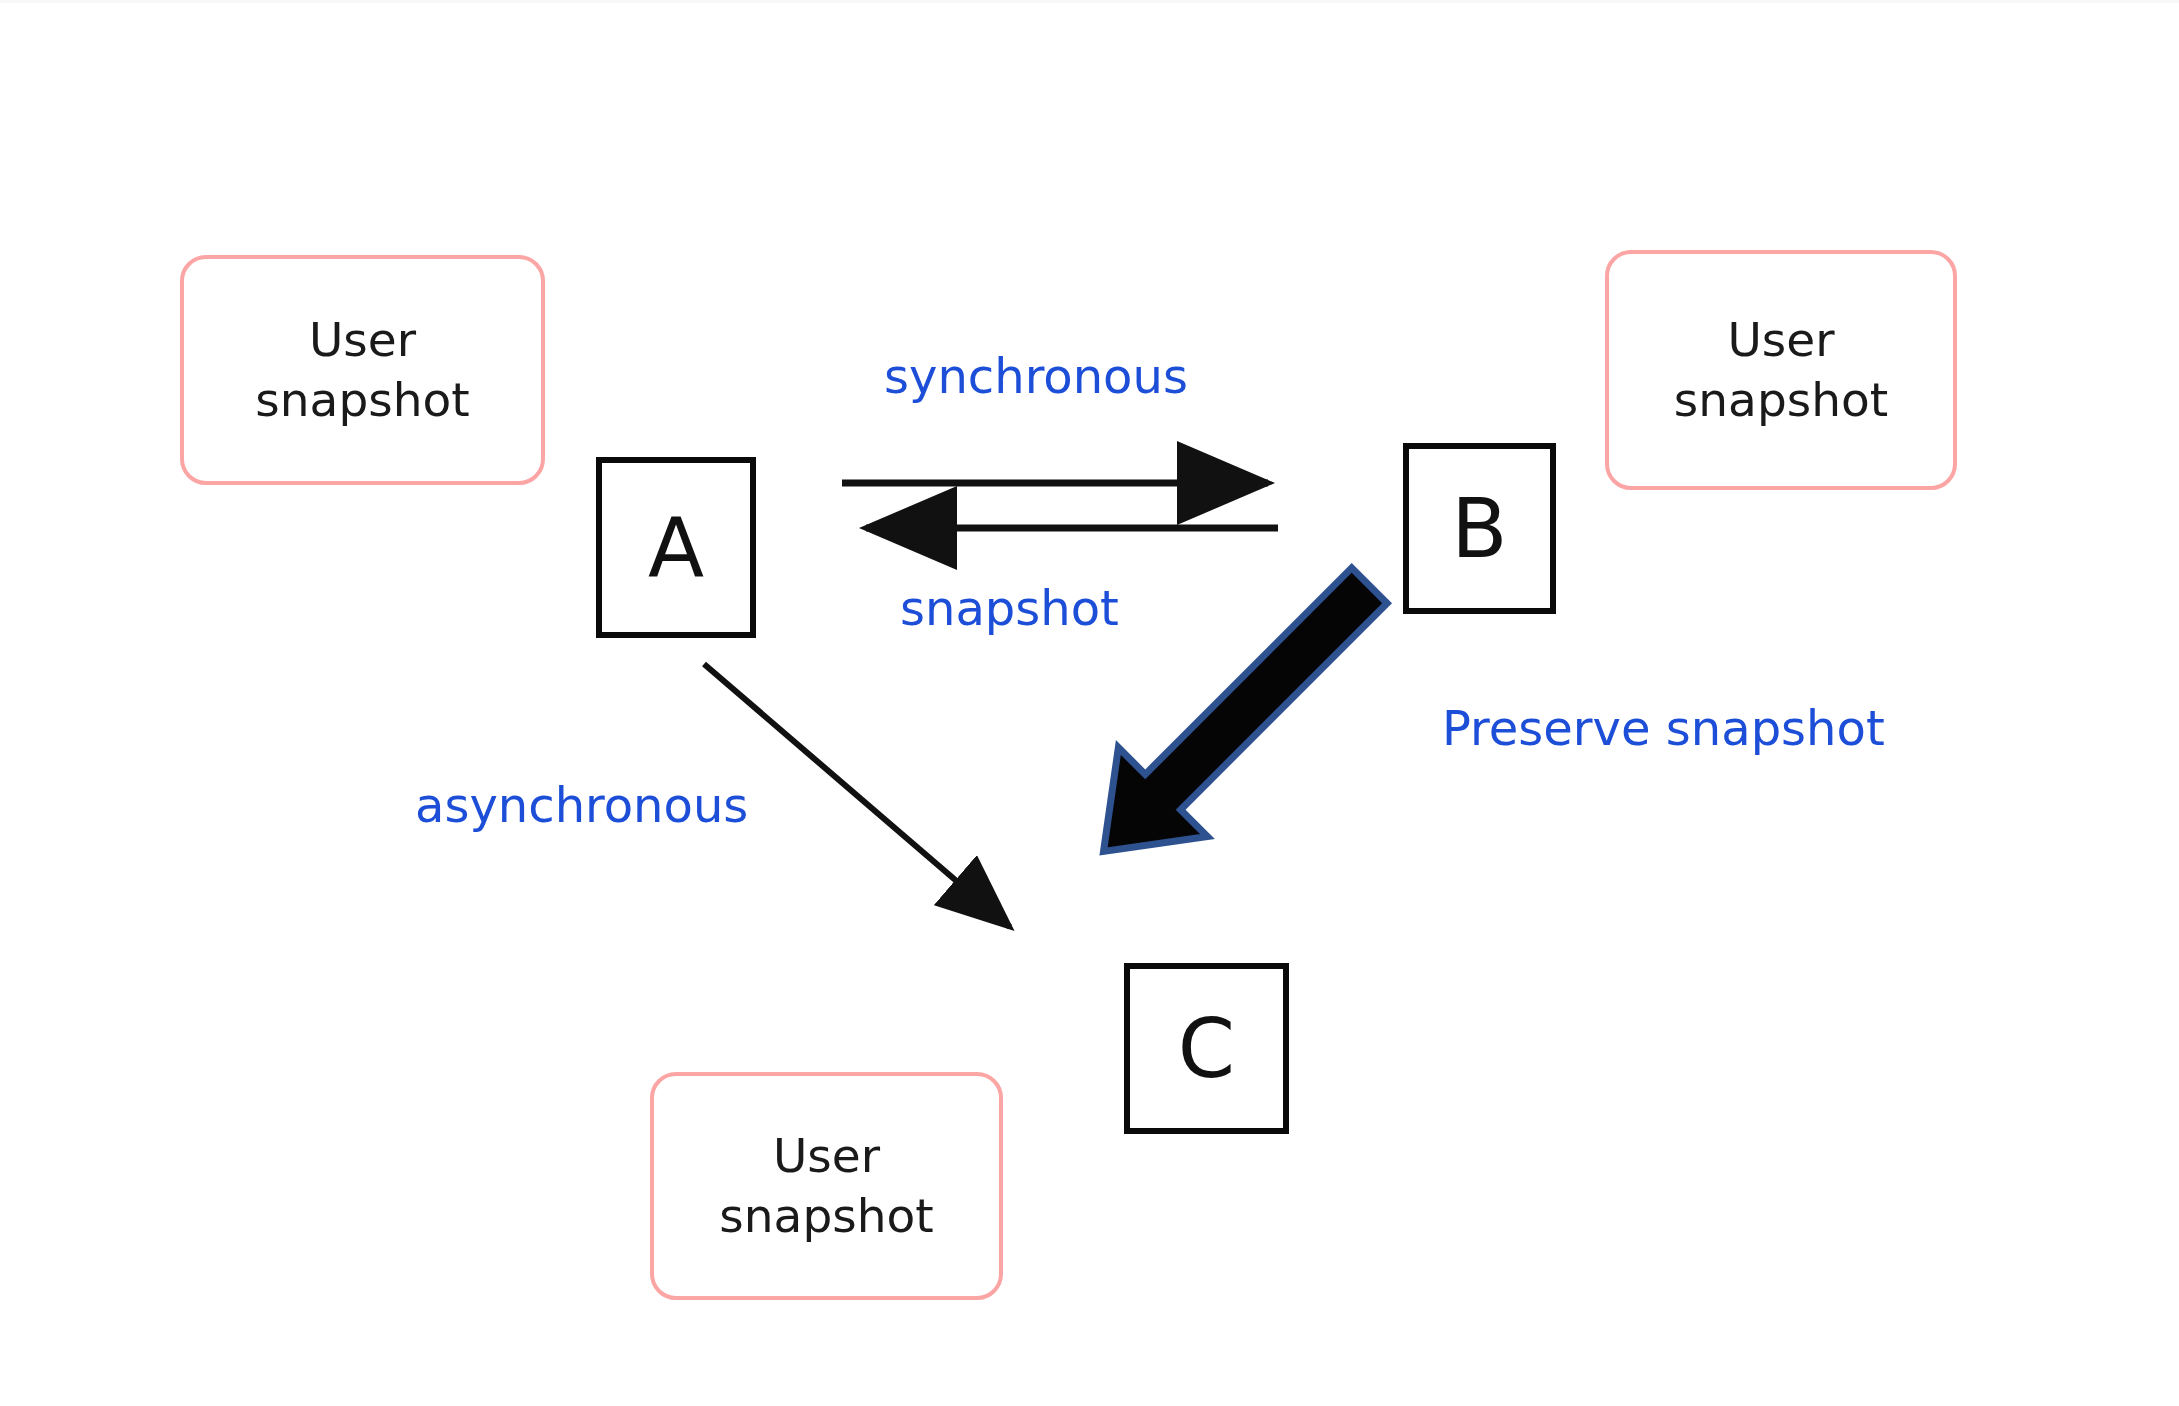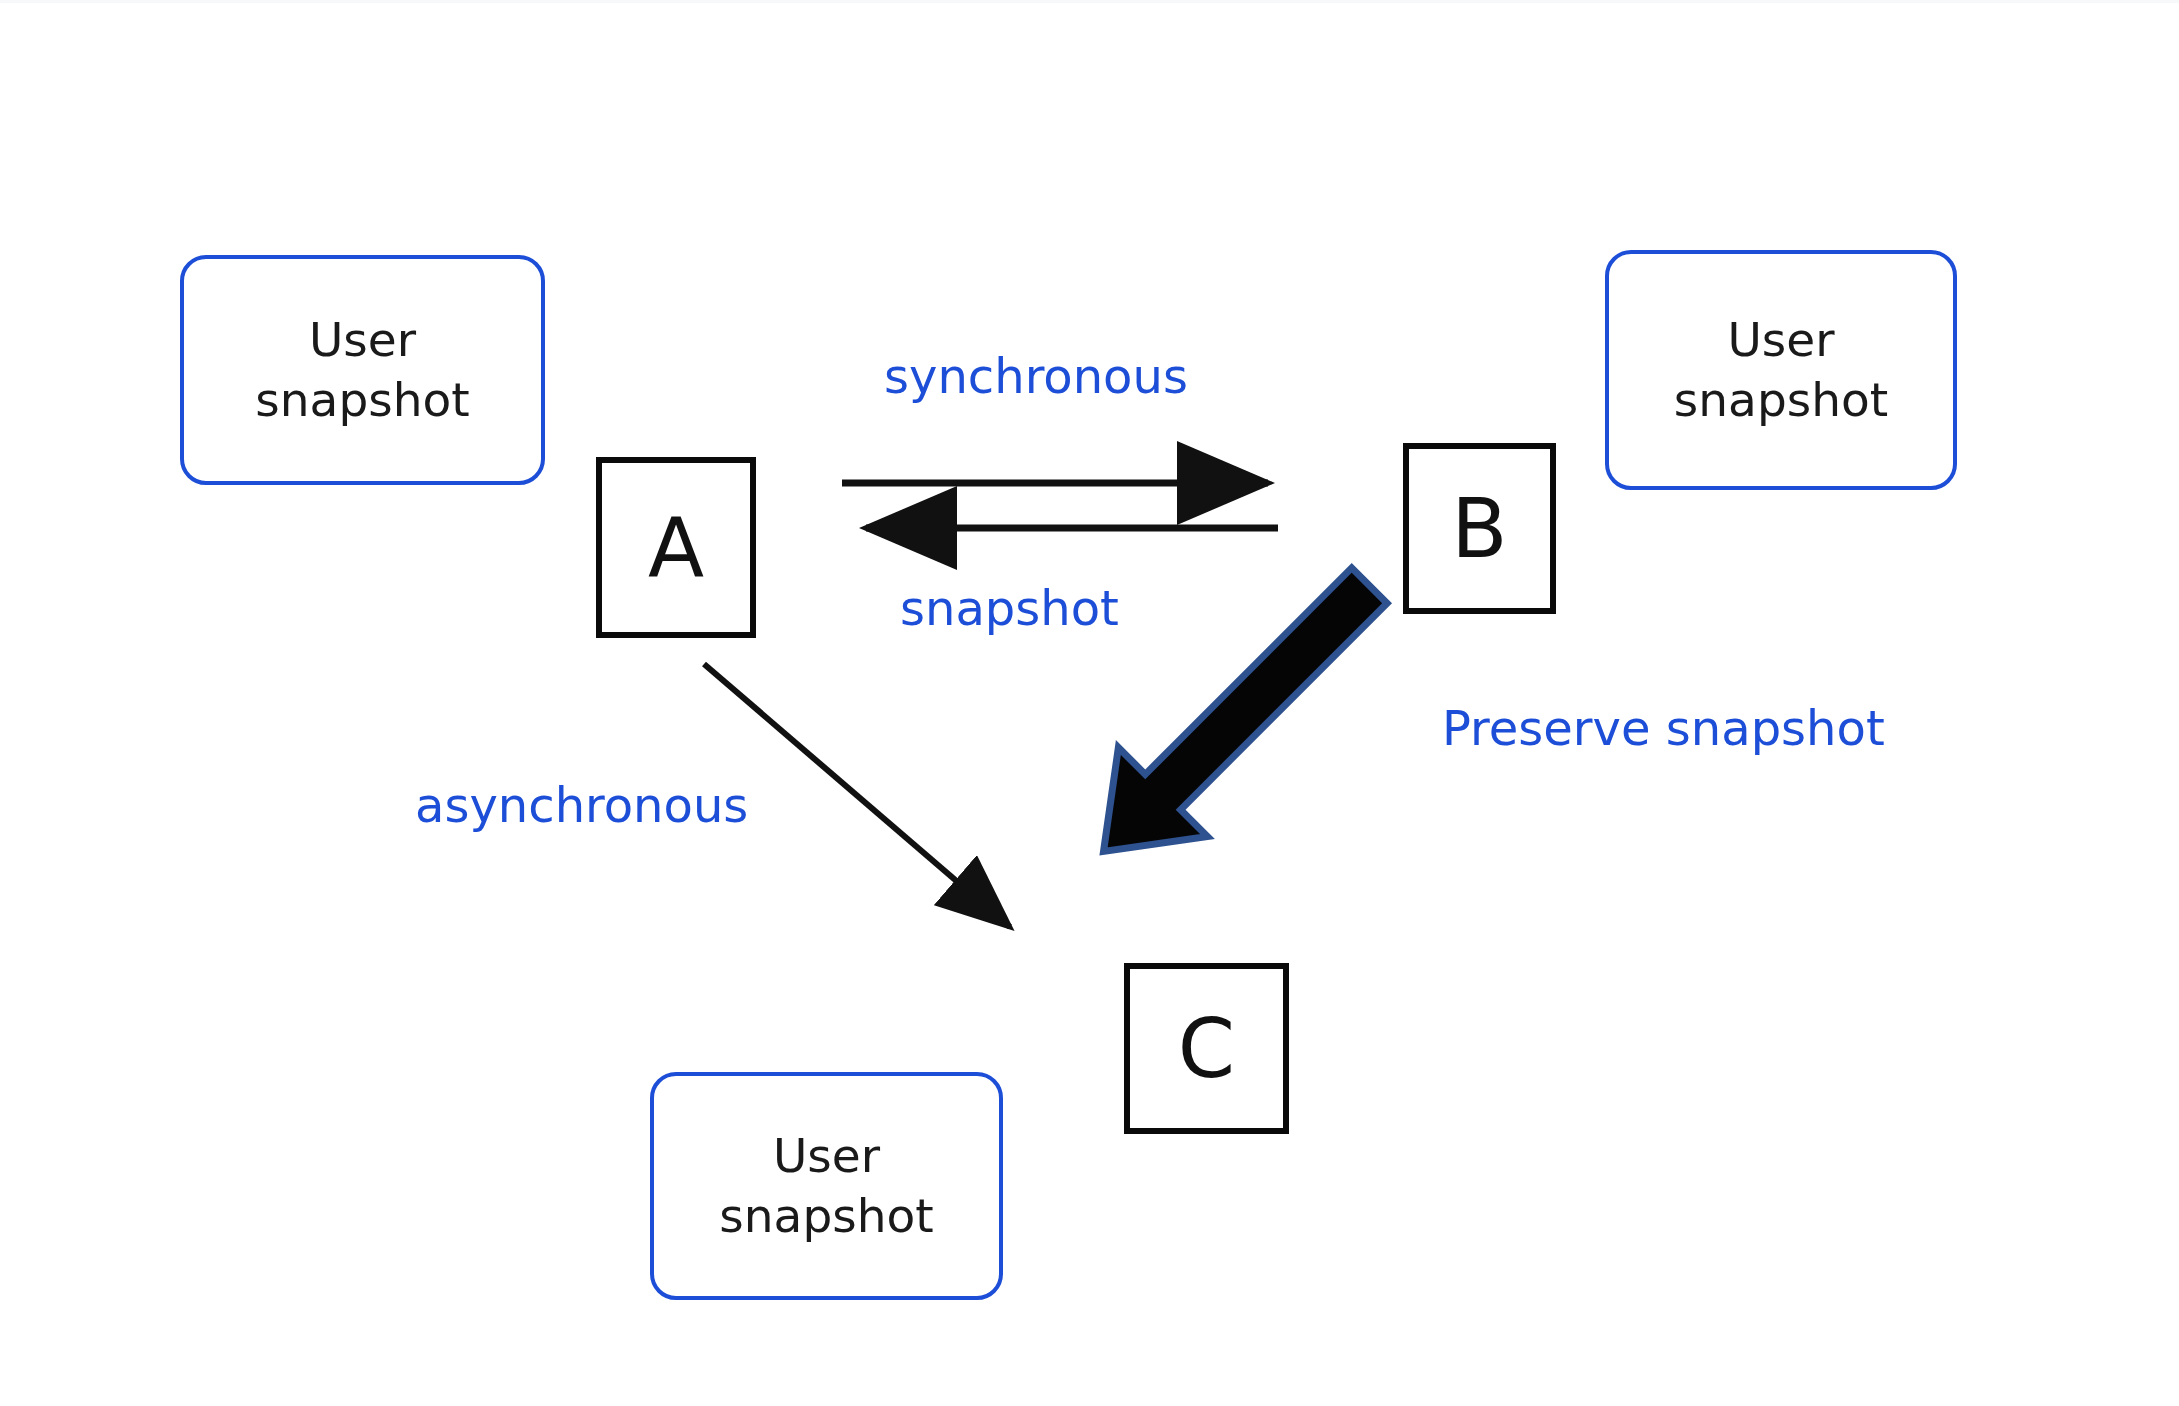--- a/index.html
+++ b/index.html
@@ -21,21 +21,21 @@
     position: absolute;
     left: 0; top: 0;
     width: 2179px;
     height: 3px;
     background: #f7f8fa;
   }
   
   .note {
     position: absolute;
     box-sizing: border-box;
-    border: 4px solid #1d4ed8;
+    border: 4px solid #fca5a5;
     border-radius: 26px;
     background: #ffffff;
     display: flex;
     flex-direction: column;
     align-items: center;
     justify-content: center;
     color: #1a1a1a;
     font-size: 47px;
     line-height: 1.28;
     font-family: "DejaVu Sans", sans-serif;

